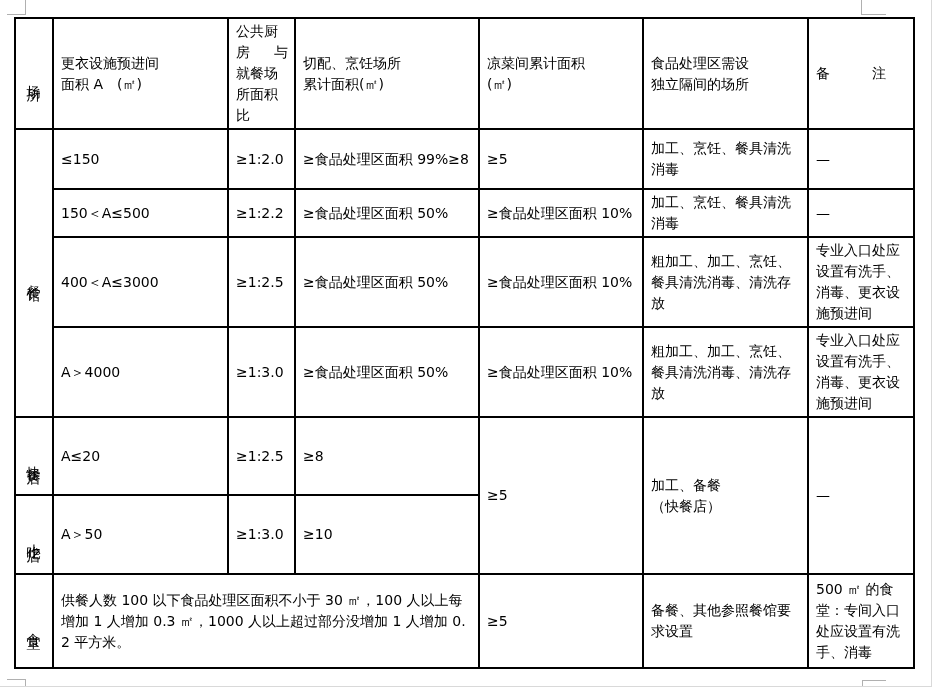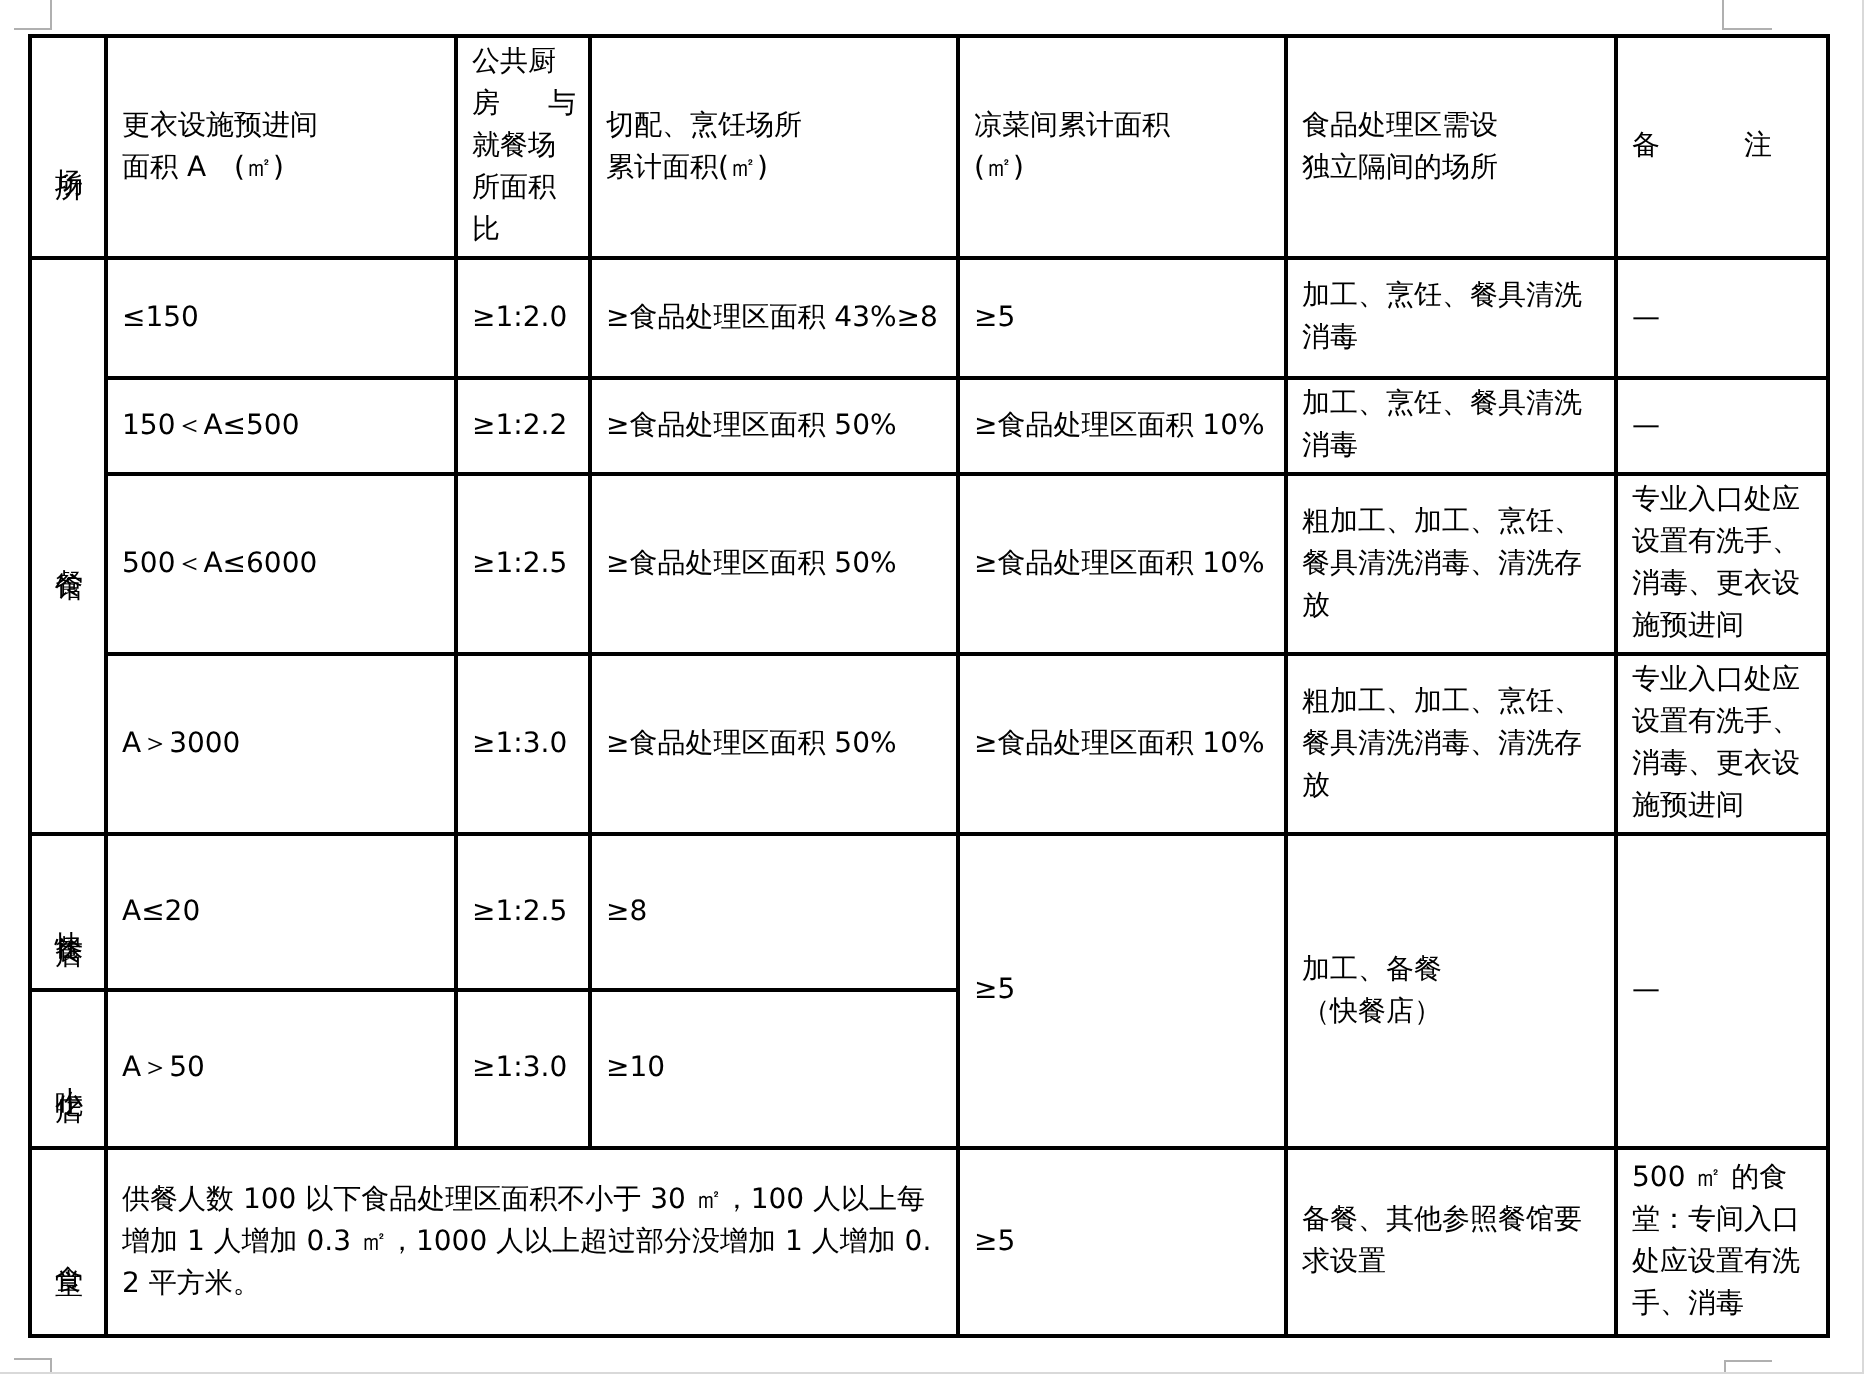--- a/index.html
+++ b/index.html
@@ -111,43 +111,43 @@
 独立隔间的场所</td>
       <td class="nowrap">备　　　注</td>
     </tr>
 
     <tr class="row1">
       <td class="label-cell" rowspan="4">
         <span class="vlabel">餐馆</span>
       </td>
       <td class="nowrap">≤150</td>
       <td class="nowrap">≥1:2.0</td>
-      <td class="nowrap">≥食品处理区面积 43%≥8</td>
+      <td class="nowrap">≥食品处理区面积 99%≥8</td>
       <td class="nowrap">≥5</td>
       <td class="prewrap">加工、烹饪、餐具清洗消毒</td>
       <td class="nowrap">—</td>
     </tr>
     <tr class="row2">
       <td class="nowrap">150＜A≤500</td>
       <td class="nowrap">≥1:2.2</td>
       <td class="nowrap">≥食品处理区面积 50%</td>
       <td class="nowrap">≥食品处理区面积 10%</td>
       <td class="prewrap">加工、烹饪、餐具清洗消毒</td>
       <td class="nowrap">—</td>
     </tr>
     <tr class="row3">
-      <td class="nowrap">500＜A≤6000</td>
+      <td class="nowrap">400＜A≤3000</td>
       <td class="nowrap">≥1:2.5</td>
       <td class="nowrap">≥食品处理区面积 50%</td>
       <td class="nowrap">≥食品处理区面积 10%</td>
       <td class="prewrap">粗加工、加工、烹饪、餐具清洗消毒、清洗存放</td>
       <td class="prewrap">专业入口处应设置有洗手、消毒、更衣设施预进间</td>
     </tr>
     <tr class="row4">
-      <td class="nowrap">A＞3000</td>
+      <td class="nowrap">A＞4000</td>
       <td class="nowrap">≥1:3.0</td>
       <td class="nowrap">≥食品处理区面积 50%</td>
       <td class="nowrap">≥食品处理区面积 10%</td>
       <td class="prewrap">粗加工、加工、烹饪、餐具清洗消毒、清洗存放</td>
       <td class="prewrap">专业入口处应设置有洗手、消毒、更衣设施预进间</td>
     </tr>
 
     <tr class="row5">
       <td class="label-cell">
         <span class="vlabel">快餐店</span>

